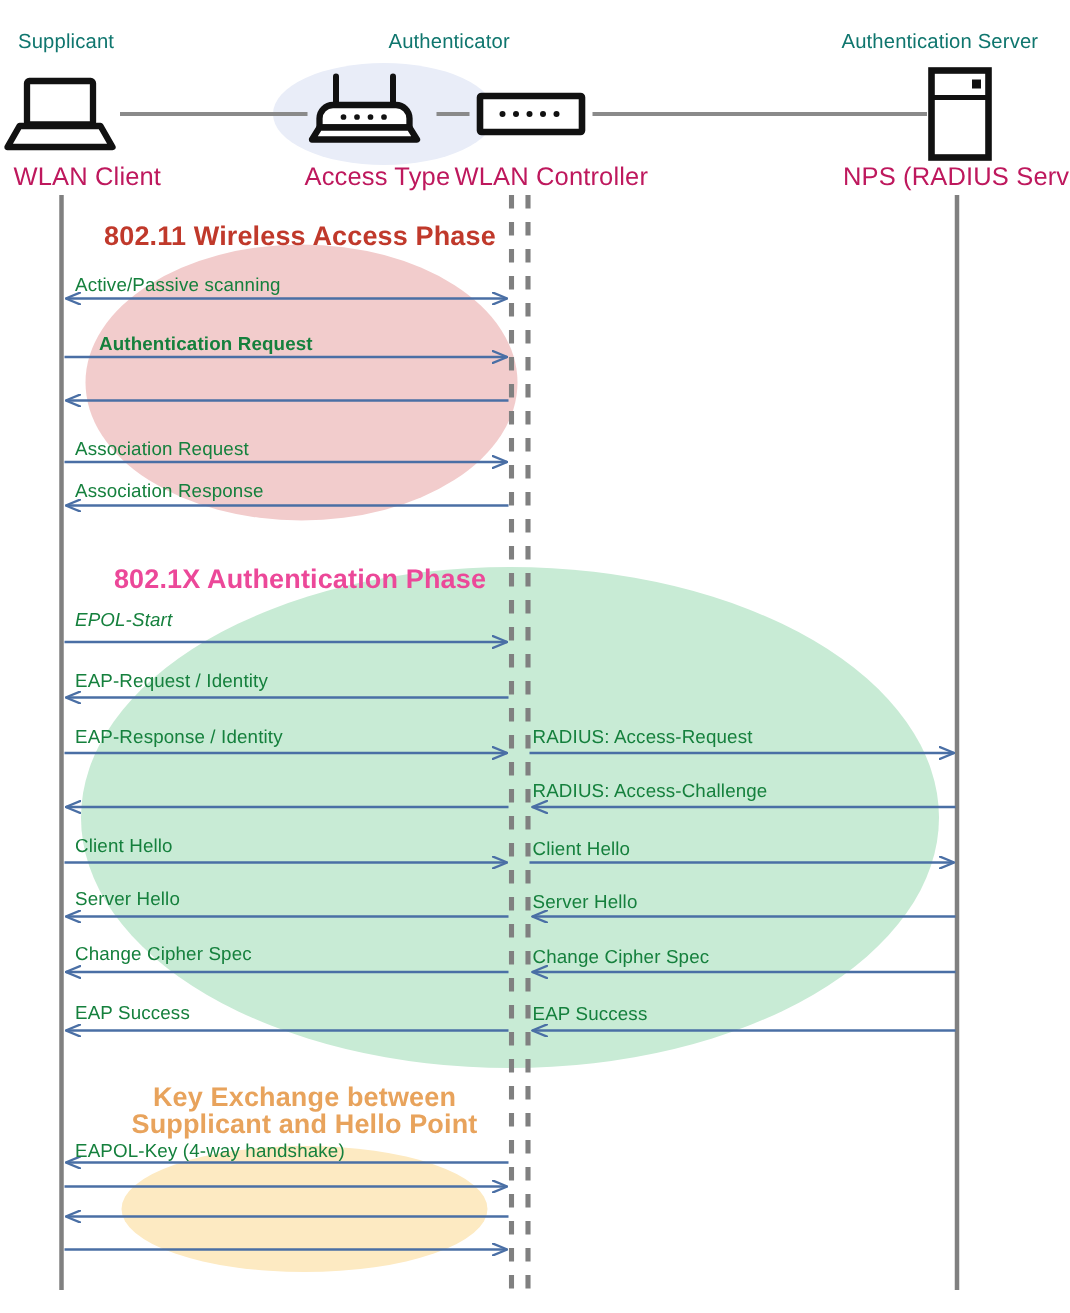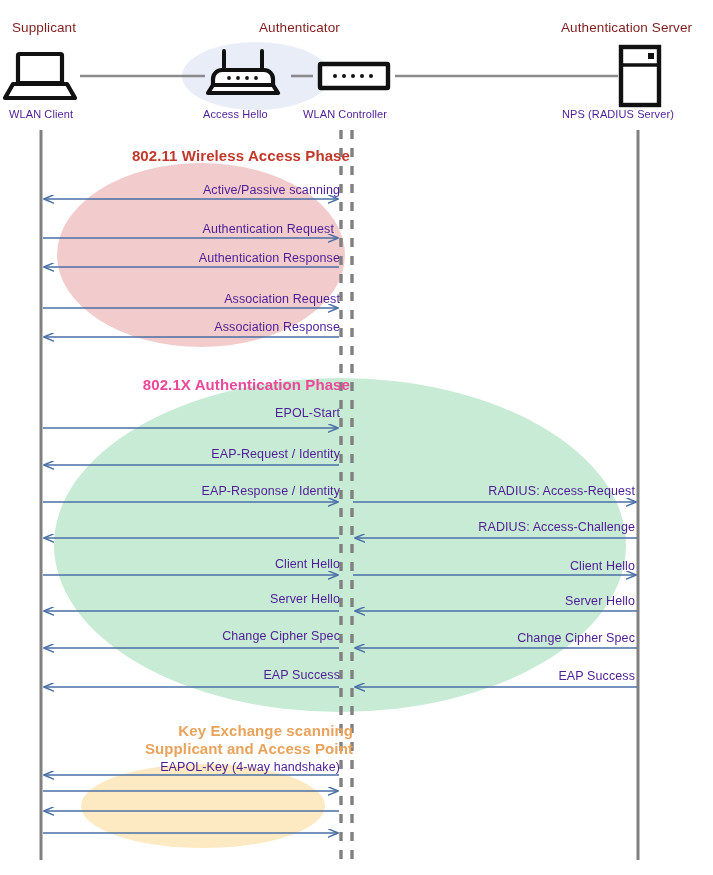--- a/index.html
+++ b/index.html
@@ -21,48 +21,48 @@
   #stage svg.layer {
     position: absolute;
     left: 0;
     top: 0;
     width: 713px;
     height: 875px;
   }
   .hdr-role {
     position: absolute;
     font-size: 13.5px;
-    color: #7f1d1d;
+    color: #0f766e;
     white-space: nowrap;
     letter-spacing: 0.1px;
   }
   .hdr-dev {
     position: absolute;
-    font-size: 11px;
-    color: #4c1d95;
+    font-size: 17px;
+    color: #be185d;
     white-space: nowrap;
     letter-spacing: 0.1px;
   }
   .phase-label {
     position: absolute;
-    font-size: 15px;
+    font-size: 18px;
     font-weight: 600;
     white-space: nowrap;
-    text-align: right;
+    text-align: center;
     letter-spacing: 0.1px;
   }
   .phase-label.two-line {
     line-height: 18px;
   }
   .msg-label {
     position: absolute;
     font-size: 12.5px;
-    color: #4c1d95;
+    color: #15803d;
     white-space: nowrap;
-    text-align: right;
+    text-align: left;
     letter-spacing: 0.1px;
   }
 </style>
 </head>
 <body>
 
 <div id="stage">
 
   <svg class="layer" viewBox="0 0 713 875">
     <defs>
@@ -154,36 +154,35 @@
       <line x1="355" y1="648" x2="637" y2="648" marker-start="url(#ah-l)"></line>
       <line x1="355" y1="687" x2="637" y2="687" marker-start="url(#ah-l)"></line>
     </g>
   </svg>
 
   <div class="hdr-role" style="left:12px; top:20px;">Supplicant</div>
   <div class="hdr-role" style="left:259px; top:20px;">Authenticator</div>
   <div class="hdr-role" style="left:561px; top:20px;text-align:center;">Authentication Server</div>
 
   <div class="hdr-dev" style="left:9px; top:108px;">WLAN Client</div>
-  <div class="hdr-dev" style="left:203px; top:108px;">Access Hello</div>
+  <div class="hdr-dev" style="left:203px; top:108px;">Access Type</div>
   <div class="hdr-dev" style="left:303px; top:108px;">WLAN Controller</div>
   <div class="hdr-dev" style="left:562px; top:108px;">NPS (RADIUS Server)</div>
 
   <div class="phase-label" style="left:50px; top:147px; width:300px; color:#c0392b;">802.11 Wireless Access Phase</div>
   <div class="phase-label" style="left:50px; top:376px; width:300px; color:#ec4899;">802.1X Authentication Phase</div>
-  <div class="phase-label two-line" style="left:53px; top:722px; width:300px; color:#e8a35c;">Key Exchange scanning</div>
-  <div class="phase-label two-line" style="left:53px; top:740px; width:300px; color:#e8a35c;">Supplicant and Access Point</div>
+  <div class="phase-label two-line" style="left:53px; top:722px; width:300px; color:#e8a35c;">Key Exchange between</div>
+  <div class="phase-label two-line" style="left:53px; top:740px; width:300px; color:#e8a35c;">Supplicant and Hello Point</div>
 
   <div class="msg-label" style="left:50px; top:183px; width:290px;">Active/Passive scanning</div>
-  <div class="msg-label" style="left:44px; top:222px; width:290px;">Authentication Request</div>
-  <div class="msg-label" style="left:50px; top:251px; width:290px;">Authentication Response</div>
+  <div class="msg-label" style="left:66px; top:222px; width:290px;font-weight:bold;">Authentication Request</div>
   <div class="msg-label" style="left:50px; top:292px; width:290px;">Association Request</div>
   <div class="msg-label" style="left:50px; top:320px; width:290px;">Association Response</div>
 
-  <div class="msg-label" style="left:50px; top:406px; width:290px;">EPOL-Start</div>
+  <div class="msg-label" style="left:50px; top:406px; width:290px;font-style:italic;">EPOL-Start</div>
   <div class="msg-label" style="left:50px; top:447px; width:290px;">EAP-Request / Identity</div>
   <div class="msg-label" style="left:50px; top:484px; width:290px;">EAP-Response / Identity</div>
   <div class="msg-label" style="left:50px; top:557px; width:290px;">Client Hello</div>
   <div class="msg-label" style="left:50px; top:592px; width:290px;">Server Hello</div>
   <div class="msg-label" style="left:50px; top:629px; width:290px;">Change Cipher Spec</div>
   <div class="msg-label" style="left:50px; top:668px; width:290px;">EAP Success</div>
   <div class="msg-label" style="left:50px; top:760px; width:290px;">EAPOL-Key (4-way handshake)</div>
 
   <div class="msg-label" style="left:355px; top:484px; width:280px;">RADIUS: Access-Request</div>
   <div class="msg-label" style="left:355px; top:520px; width:280px;">RADIUS: Access-Challenge</div>

